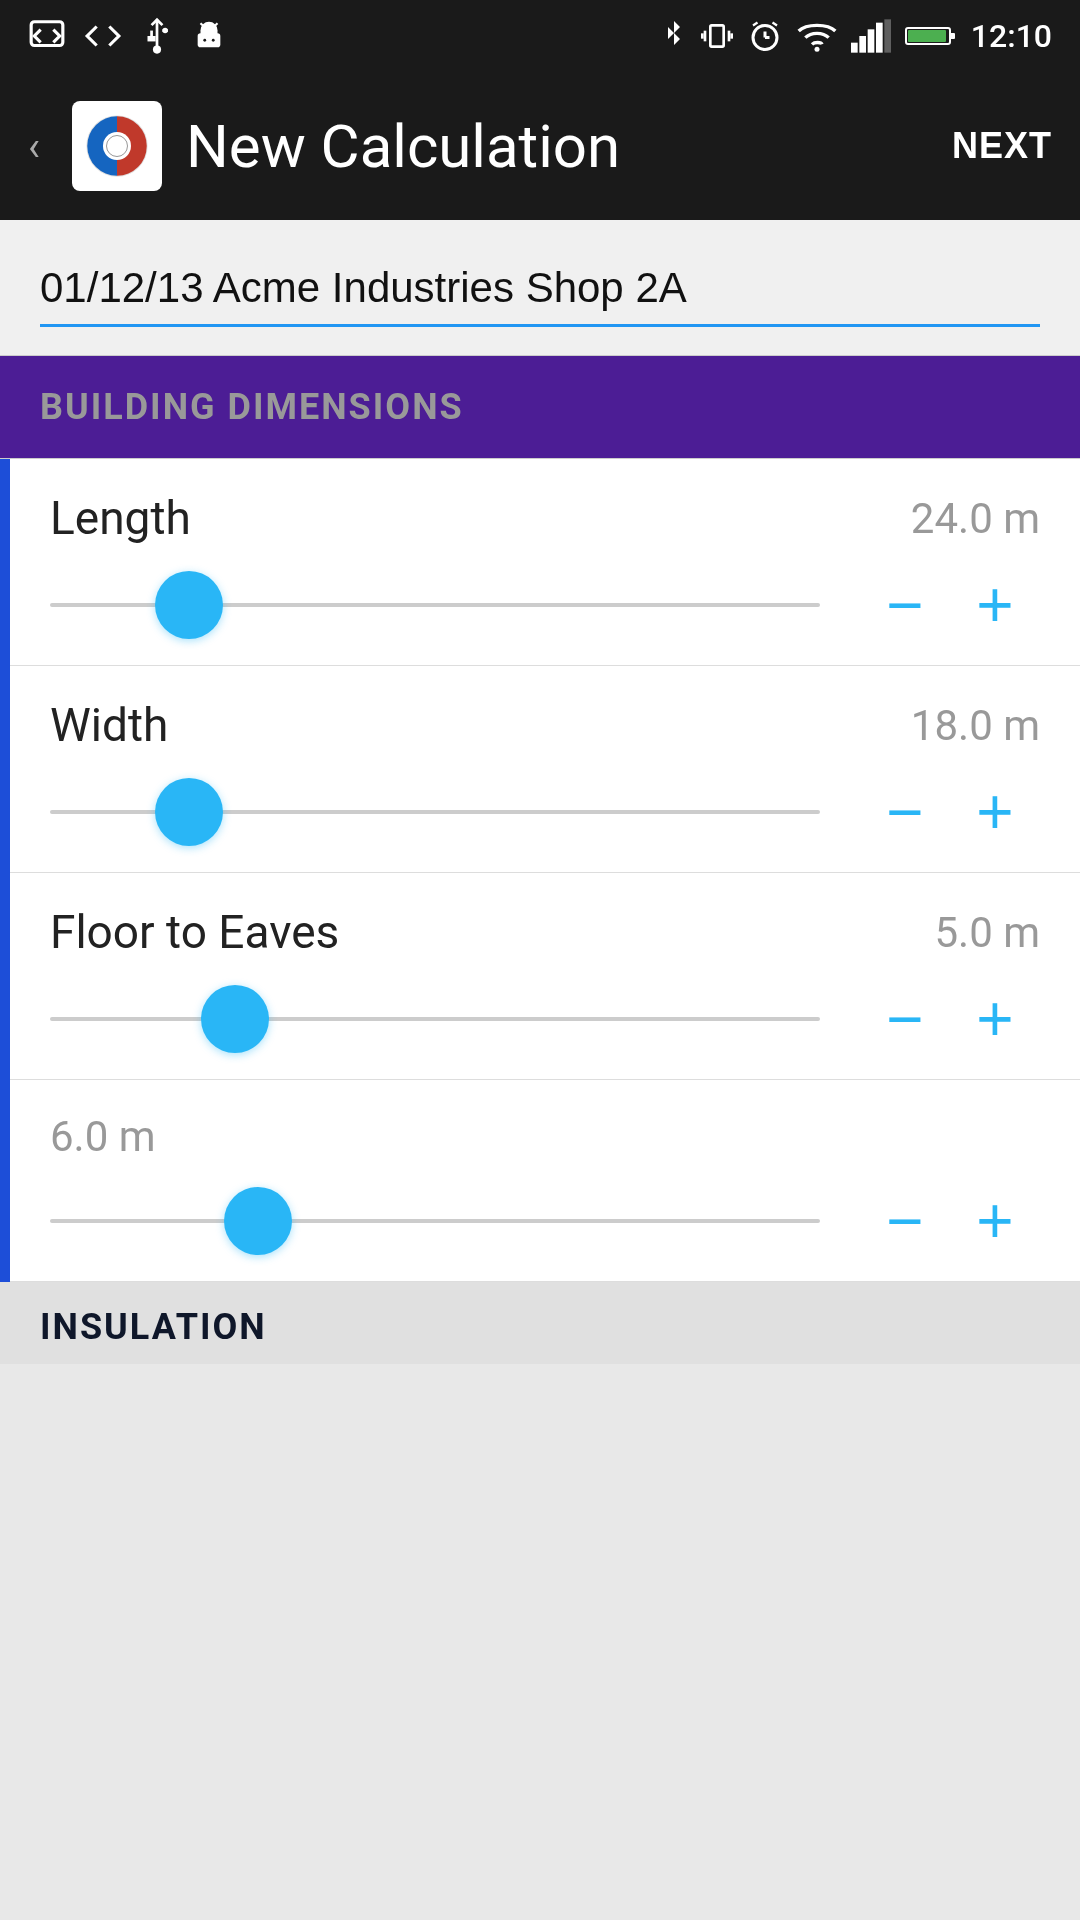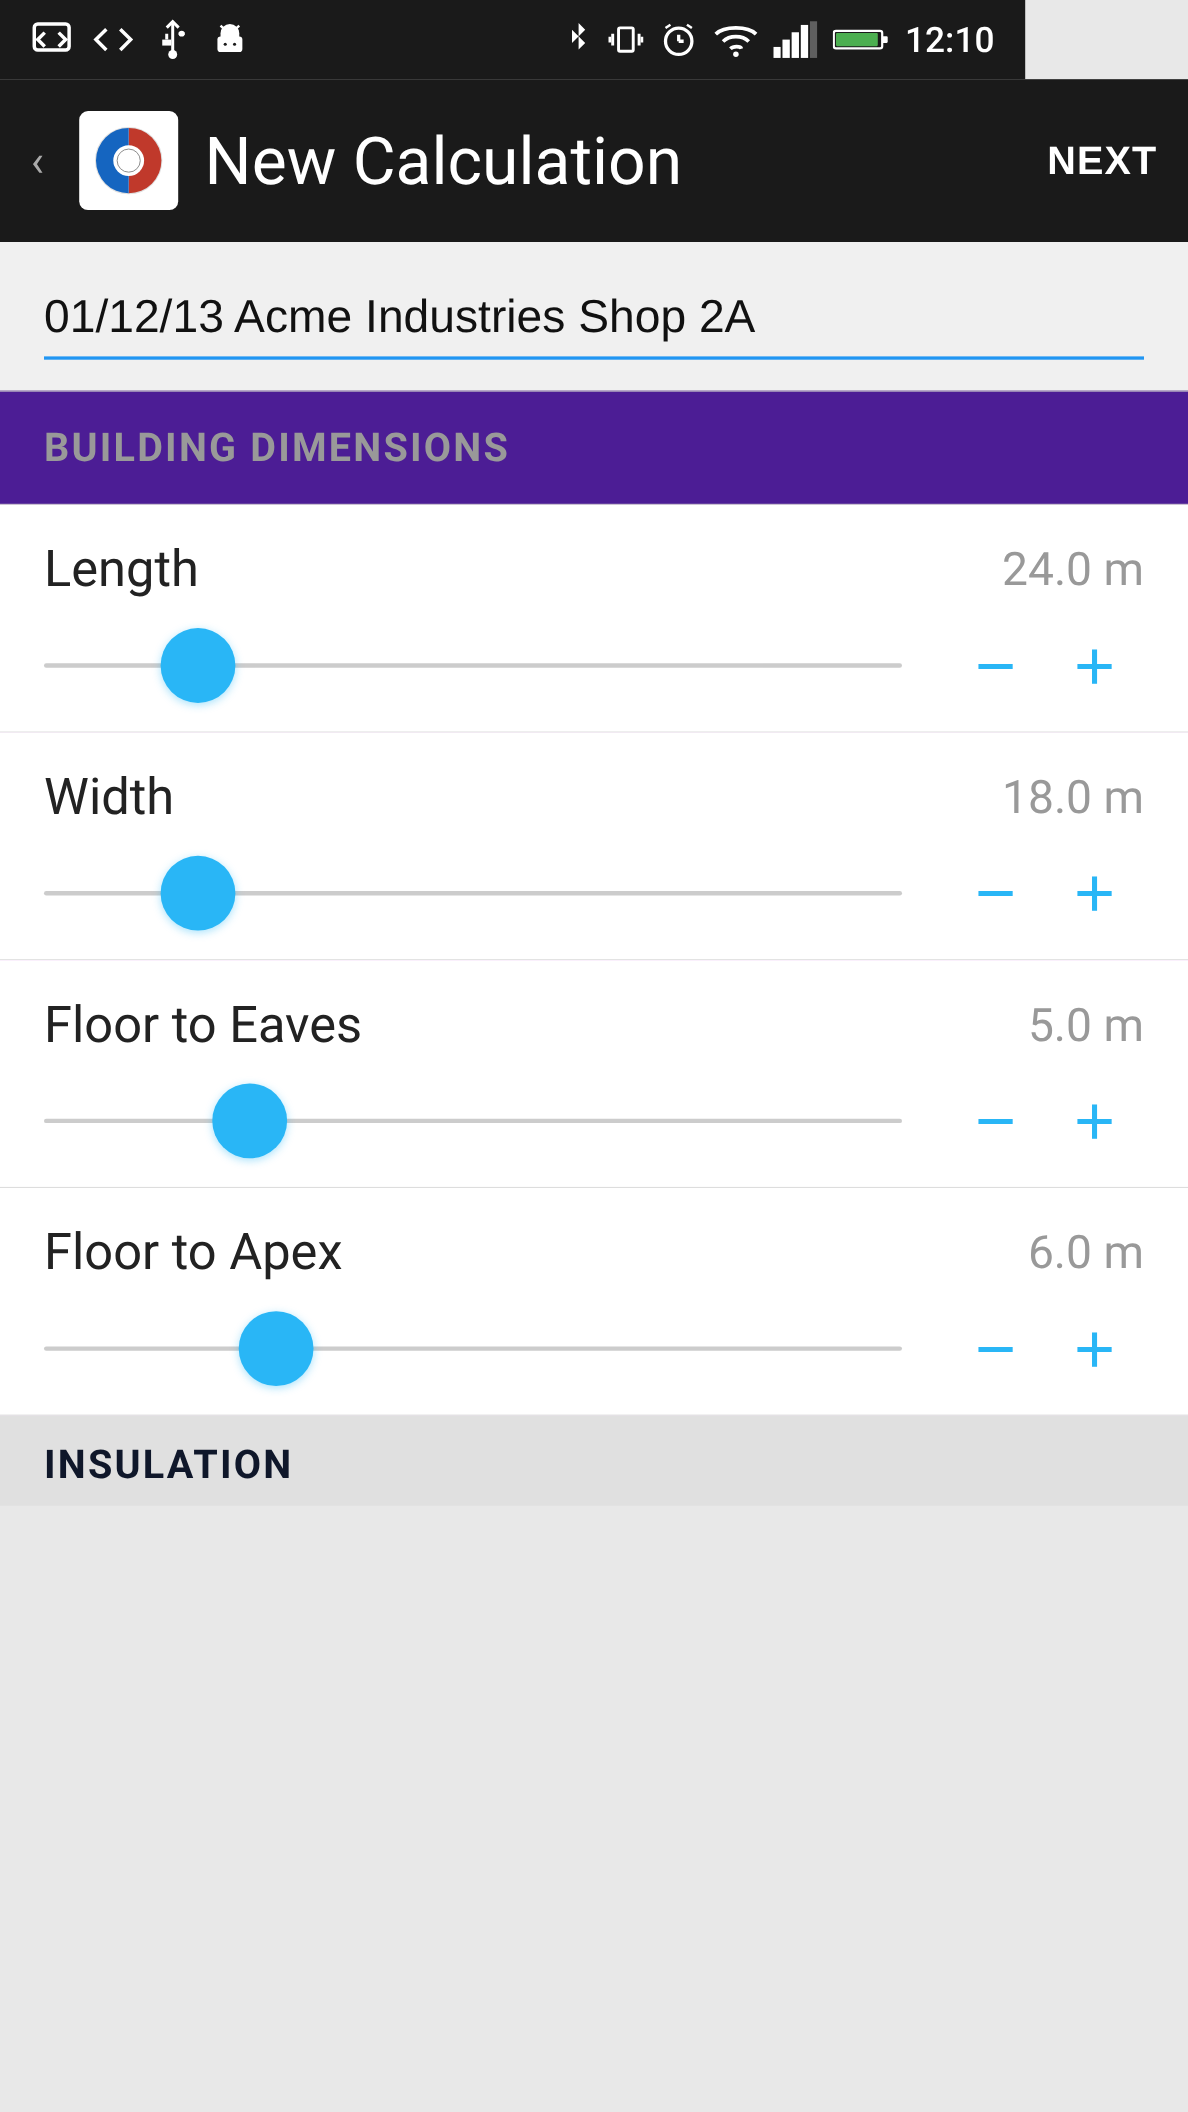--- a/index.html
+++ b/index.html
@@ -8,21 +8,21 @@
     body {
       width: 1080px;
       min-height: 1920px;
       background: #e8e8e8;
       font-family: 'Roboto', Arial, sans-serif;
       overflow-x: hidden;
     }
 
     
     .status-bar {
-      width: 932px;
+      width: 1080px;
       height: 72px;
       background: #1a1a1a;
       display: flex;
       align-items: center;
       justify-content: space-between;
       padding: 0 28px;
     }
     .status-bar-left {
       display: flex;
       align-items: center;
@@ -124,21 +124,22 @@
     .section-header-text {
       color: #999;
       font-size: 36px;
       font-weight: 700;
       letter-spacing: 2px;
       text-transform: uppercase;
     }
 
     
     .dimension-section {
-      background: #f0abfc;
+      background: #1d4ed8;
+      padding-left: 10px;
     }
     .dimension-row {
       padding: 32px 40px 28px 40px;
       border-bottom: 1px solid #ddd;
       background: white;
     }
     .dimension-row-header {
       display: flex;
       align-items: center;
       justify-content: space-between;
@@ -373,21 +374,20 @@
             <div class="slider-thumb" style="left: calc(24% - 34px);"></div>
           </div>
         </div>
         <button class="ctrl-btn">−</button>
         <button class="ctrl-btn">+</button>
       </div>
     </div>
 
     <div class="dimension-row">
       <div class="dimension-row-header">
-        <span class="dimension-label">Floor to Apex</span>
         <span class="dimension-value">6.0 m</span>
       </div>
       <div class="dimension-controls">
         <div class="slider-container">
           <div class="slider-track">
             <div class="slider-thumb" style="left: calc(27% - 34px);"></div>
           </div>
         </div>
         <button class="ctrl-btn">−</button>
         <button class="ctrl-btn">+</button>

